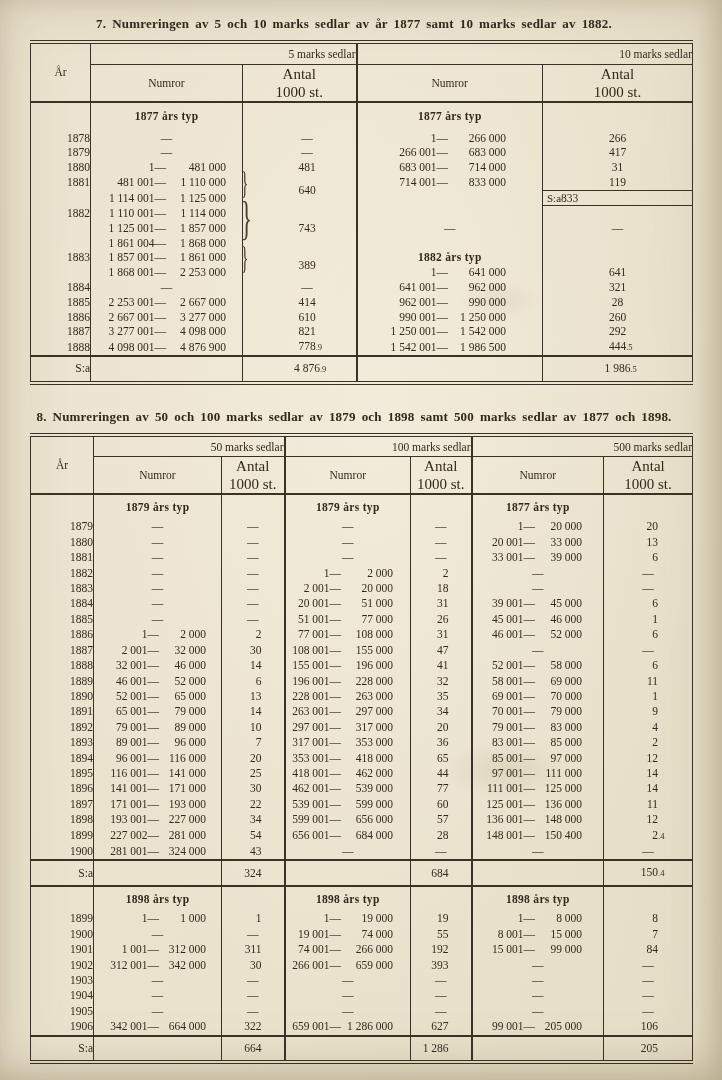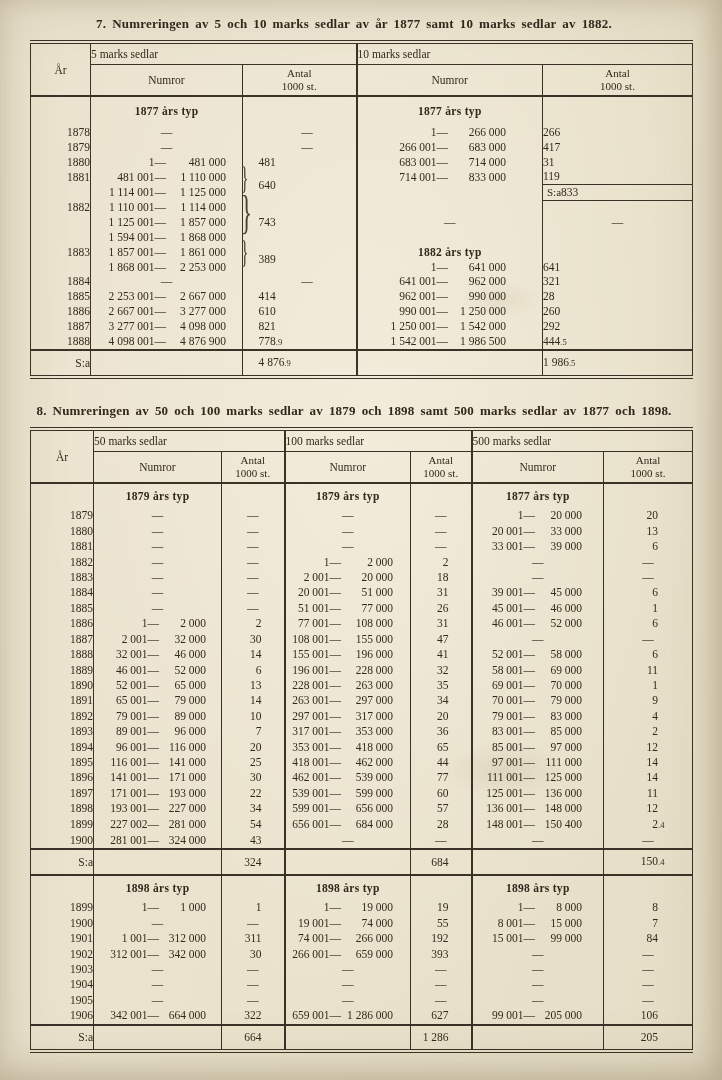--- a/index.html
+++ b/index.html
@@ -20,45 +20,45 @@
     box-shadow:inset 0 0 70px rgba(120,98,58,.20), inset -10px 0 22px rgba(95,78,45,.14), inset 0 -14px 26px rgba(110,92,55,.12);
   }
   .tbl-title{font-weight:bold;text-align:center;font-size:13px;letter-spacing:.2px;word-spacing:2.5px;margin:0 0 8px 0;white-space:nowrap}
   .tbl-title.second{margin-top:24px}
   table{border-collapse:collapse;width:662px;table-layout:fixed;background:transparent}
   .tbl{border-top:4px double var(--ln);border-bottom:4px double var(--ln);
        border-left:1.5px solid var(--ln);border-right:1.5px solid var(--ln)}
   th,td{padding:0;font-size:11.5px;font-weight:normal;vertical-align:middle;white-space:nowrap;overflow:visible}
   
   th.hy{border-right:1px solid var(--ln);border-bottom:2px solid var(--ln);text-align:center}
-  th.gh{border-bottom:1px solid var(--ln);text-align:left;height:22px}
+  th.gh{border-bottom:1px solid var(--ln);text-align:right;height:22px}
   th.sub{height:32px;text-align:center;border-bottom:2px solid var(--ln)}
   th.gdiv,td.gdiv{border-left:2px solid var(--ln)}
   th.ndiv{border-right:1px solid var(--ln)}
-  .antal-h{line-height:1.2;font-size:11px}
+  .antal-h{line-height:1.2;font-size:15px}
   
   .t7 tbody td{height:14.8px;line-height:14.8px}
   .t8 tbody td{height:15.4px;line-height:15.4px}
   tr.typrow td{height:29px !important;vertical-align:middle}
   .t8 tr.typrow td{height:25px !important}
   td.yr{border-right:1px solid var(--ln);text-align:right}
   td.lnum{border-right:1px solid var(--ln)}
   td.rnum{border-right:1px solid var(--ln)}
   .t8 td.n1,.t8 td.n2,.t8 td.n3{border-right:1px solid var(--ln)}
   
   .rg{display:flex;justify-content:flex-end;align-items:baseline}
   .rg .from,.rg .to{text-align:right;display:inline-block}
   .t7 td.lnum .rg{padding-right:16px}  .t7 td.lnum .to{min-width:60px}
   .t7 td.rnum .rg{padding-right:36px}  .t7 td.rnum .to{min-width:58px}
   .t8 td.n1 .rg{padding-right:15px}    .t8 td.n1 .to{min-width:47px}
   .t8 td.n2 .rg{padding-right:17px}    .t8 td.n2 .to{min-width:52px}
   .t8 td.n3 .rg{padding-right:21px}    .t8 td.n3 .to{min-width:47px}
   td.dashc{text-align:center !important;padding-right:0 !important}
   
-  .t7 td.lantal,.t7 td.rantal{}
+  .t7 td.lantal,.t7 td.rantal{text-align:center}
   .t8 td.a{text-align:right;padding-right:22px}
   .t8 td.a3{padding-right:34px}
   .dec{font-size:8.5px;display:inline-block;width:0;white-space:nowrap}
   
   td.typc{font-weight:bold;text-align:center;letter-spacing:.3px}
   
   td.brcol{width:16px;position:relative}
   td.brcol .g{display:inline-block;transform:scaleX(.5);transform-origin:left center;color:#4a4130;position:relative;left:-2px;line-height:0}
   td.br2 .g{font-size:31px}
   td.br3 .g{font-size:46px}
@@ -217,21 +217,21 @@
                 <span class="to">1 857 000</span>
               </span>
             </td>
             <td class="rnum gdiv dashc">—</td>
             <td class="rantal dashc">—</td>
           </tr>
           <tr>
             <td class="yr"></td>
             <td class="lnum">
               <span class="rg">
-                <span class="from">1 594 001—</span>
+                <span class="from">1 861 004—</span>
                 <span class="to">1 868 000</span>
               </span>
             </td>
             <td class="rnum gdiv"></td>
             <td class="rantal"></td>
           </tr>
           <tr>
             <td class="yr">1883</td>
             <td class="lnum">
               <span class="rg">

